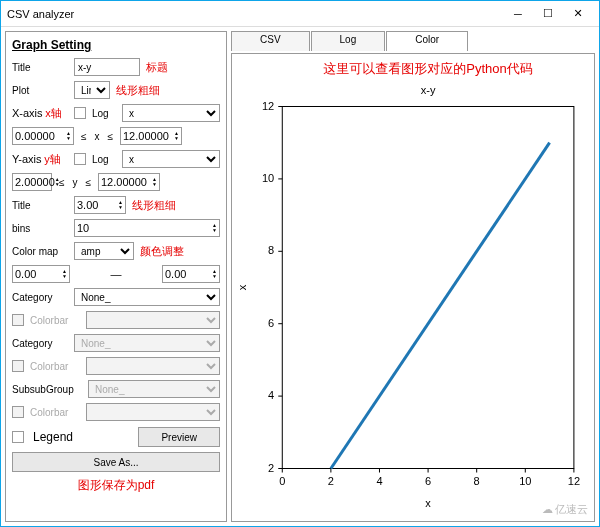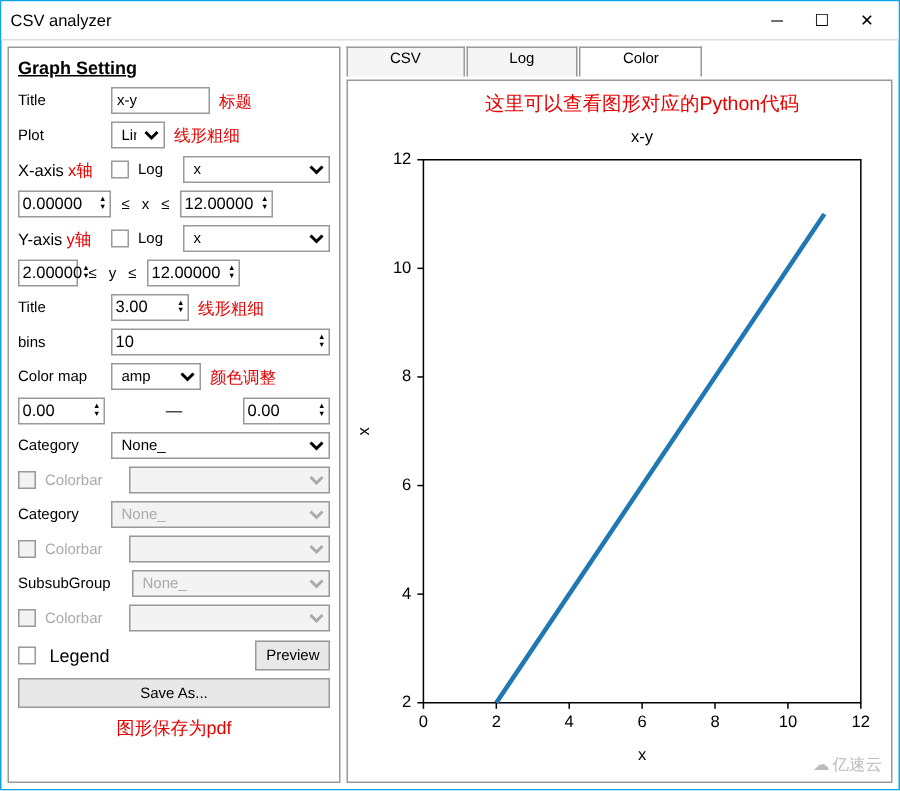--- a/index.html
+++ b/index.html
@@ -17,21 +17,21 @@
 .tab.active { background: #fff; }
 .chart-box { flex: 1; border: 1px solid #999; background: #fff; position: relative; }
 .section-title { font-weight: bold; text-decoration: underline; font-size: 12px; margin-bottom: 6px; }
 .row { display: flex; align-items: center; margin-bottom: 5px; gap: 6px; min-height: 18px; }
 .label { width: 56px; font-size: 10px; }
 .input { border: 1px solid #999; height: 18px; padding: 0 3px; font-size: 10px; }
 .select { border: 1px solid #999; height: 18px; background: #fff; font-size: 10px; padding: 0 2px; }
 .spinner { border: 1px solid #999; height: 18px; padding: 0 2px; font-size: 10px; background: #fff; display: flex; align-items: center; justify-content: space-between; }
 .spinner-btns { display: flex; flex-direction: column; font-size: 5px; line-height: 5px; }
 .checkbox { width: 12px; height: 12px; border: 1px solid #999; display: inline-block; flex-shrink: 0; }
-.button { border: 1px solid #999; background: #e8e8e8; height: 20px; padding: 0 6px; cursor: pointer; font-size: 10px; display: flex; align-items: center; justify-content: center; }
+.button { border: 1px solid #999; background: #e8e8e8; height: 20px; padding: 0 22px; cursor: pointer; font-size: 10px; display: flex; align-items: center; justify-content: center; }
 .btn-wide { flex: 1; }
 .anno { color: #e60000; font-size: 11px; pointer-events: none; position: absolute; }
 .disabled { background: #f3f3f3; color: #aaa; }
 .lt { font-size: 10px; padding: 0 1px; }
 svg.chart { width: 100%; height: 100%; }
 .watermark { position: absolute; bottom: 4px; right: 6px; color: #bbb; font-size: 12px; display: flex; align-items: center; gap: 2px; }
 </style>
 </head>
 <body>
 

